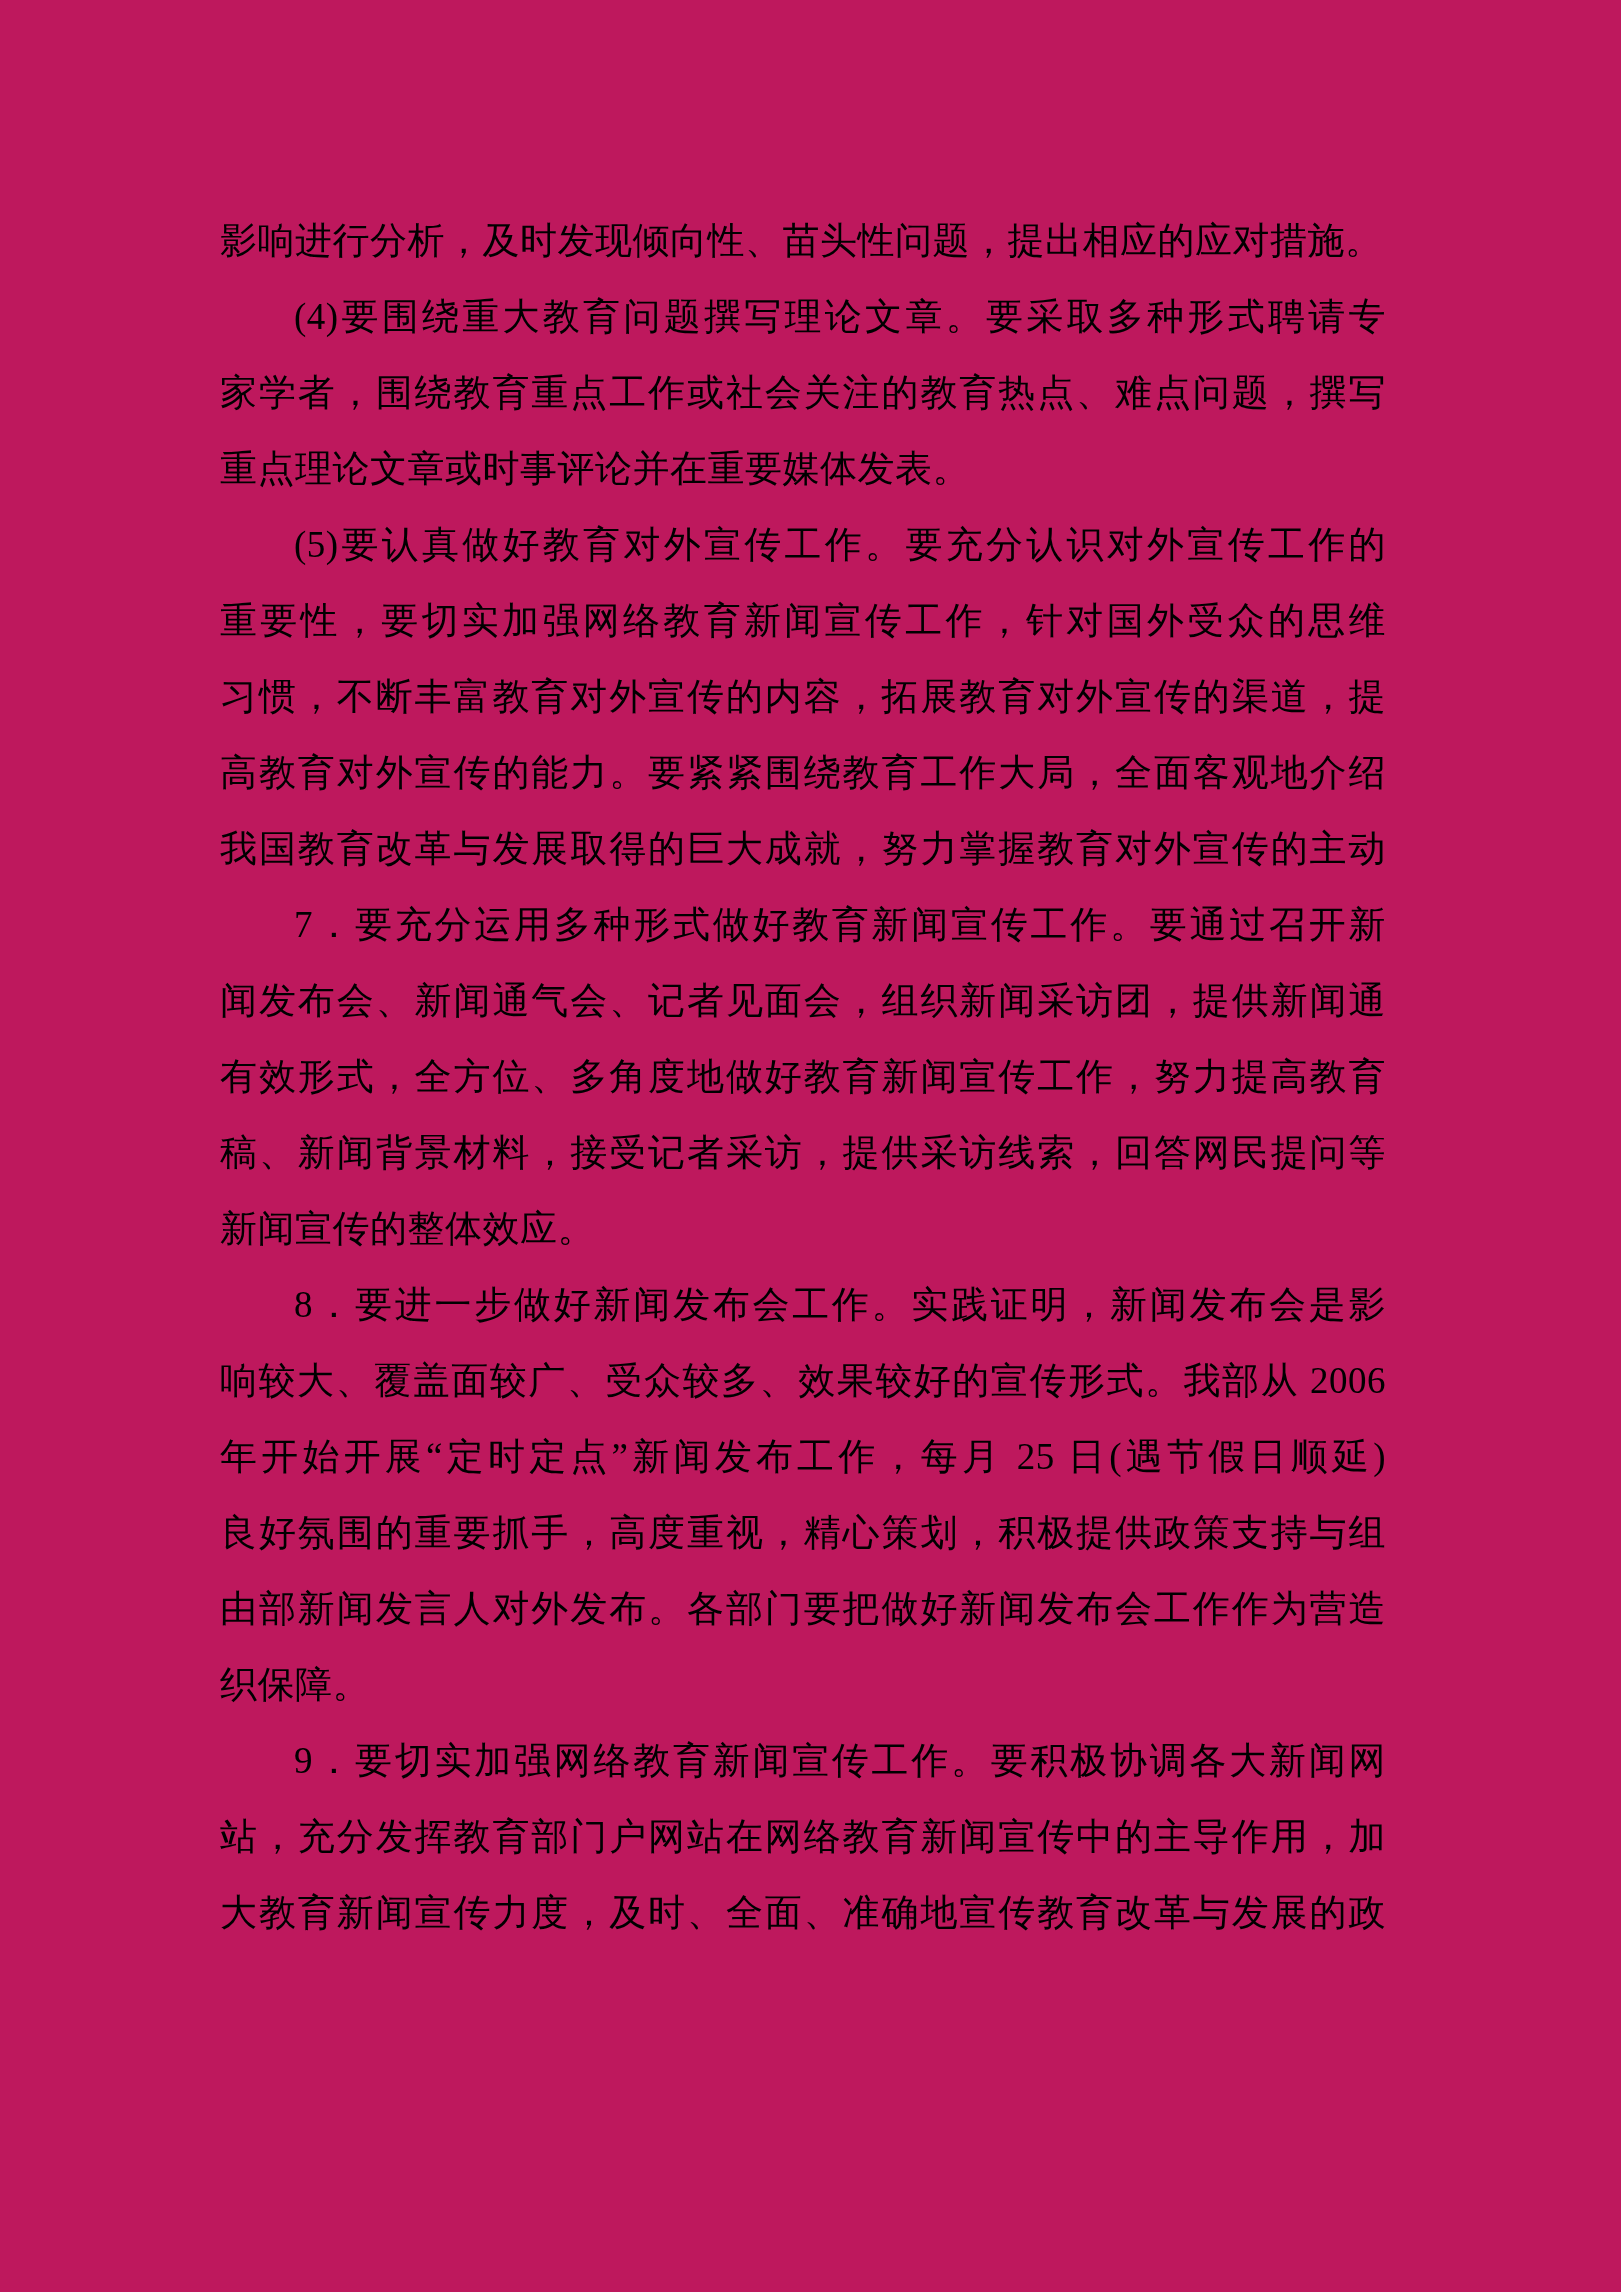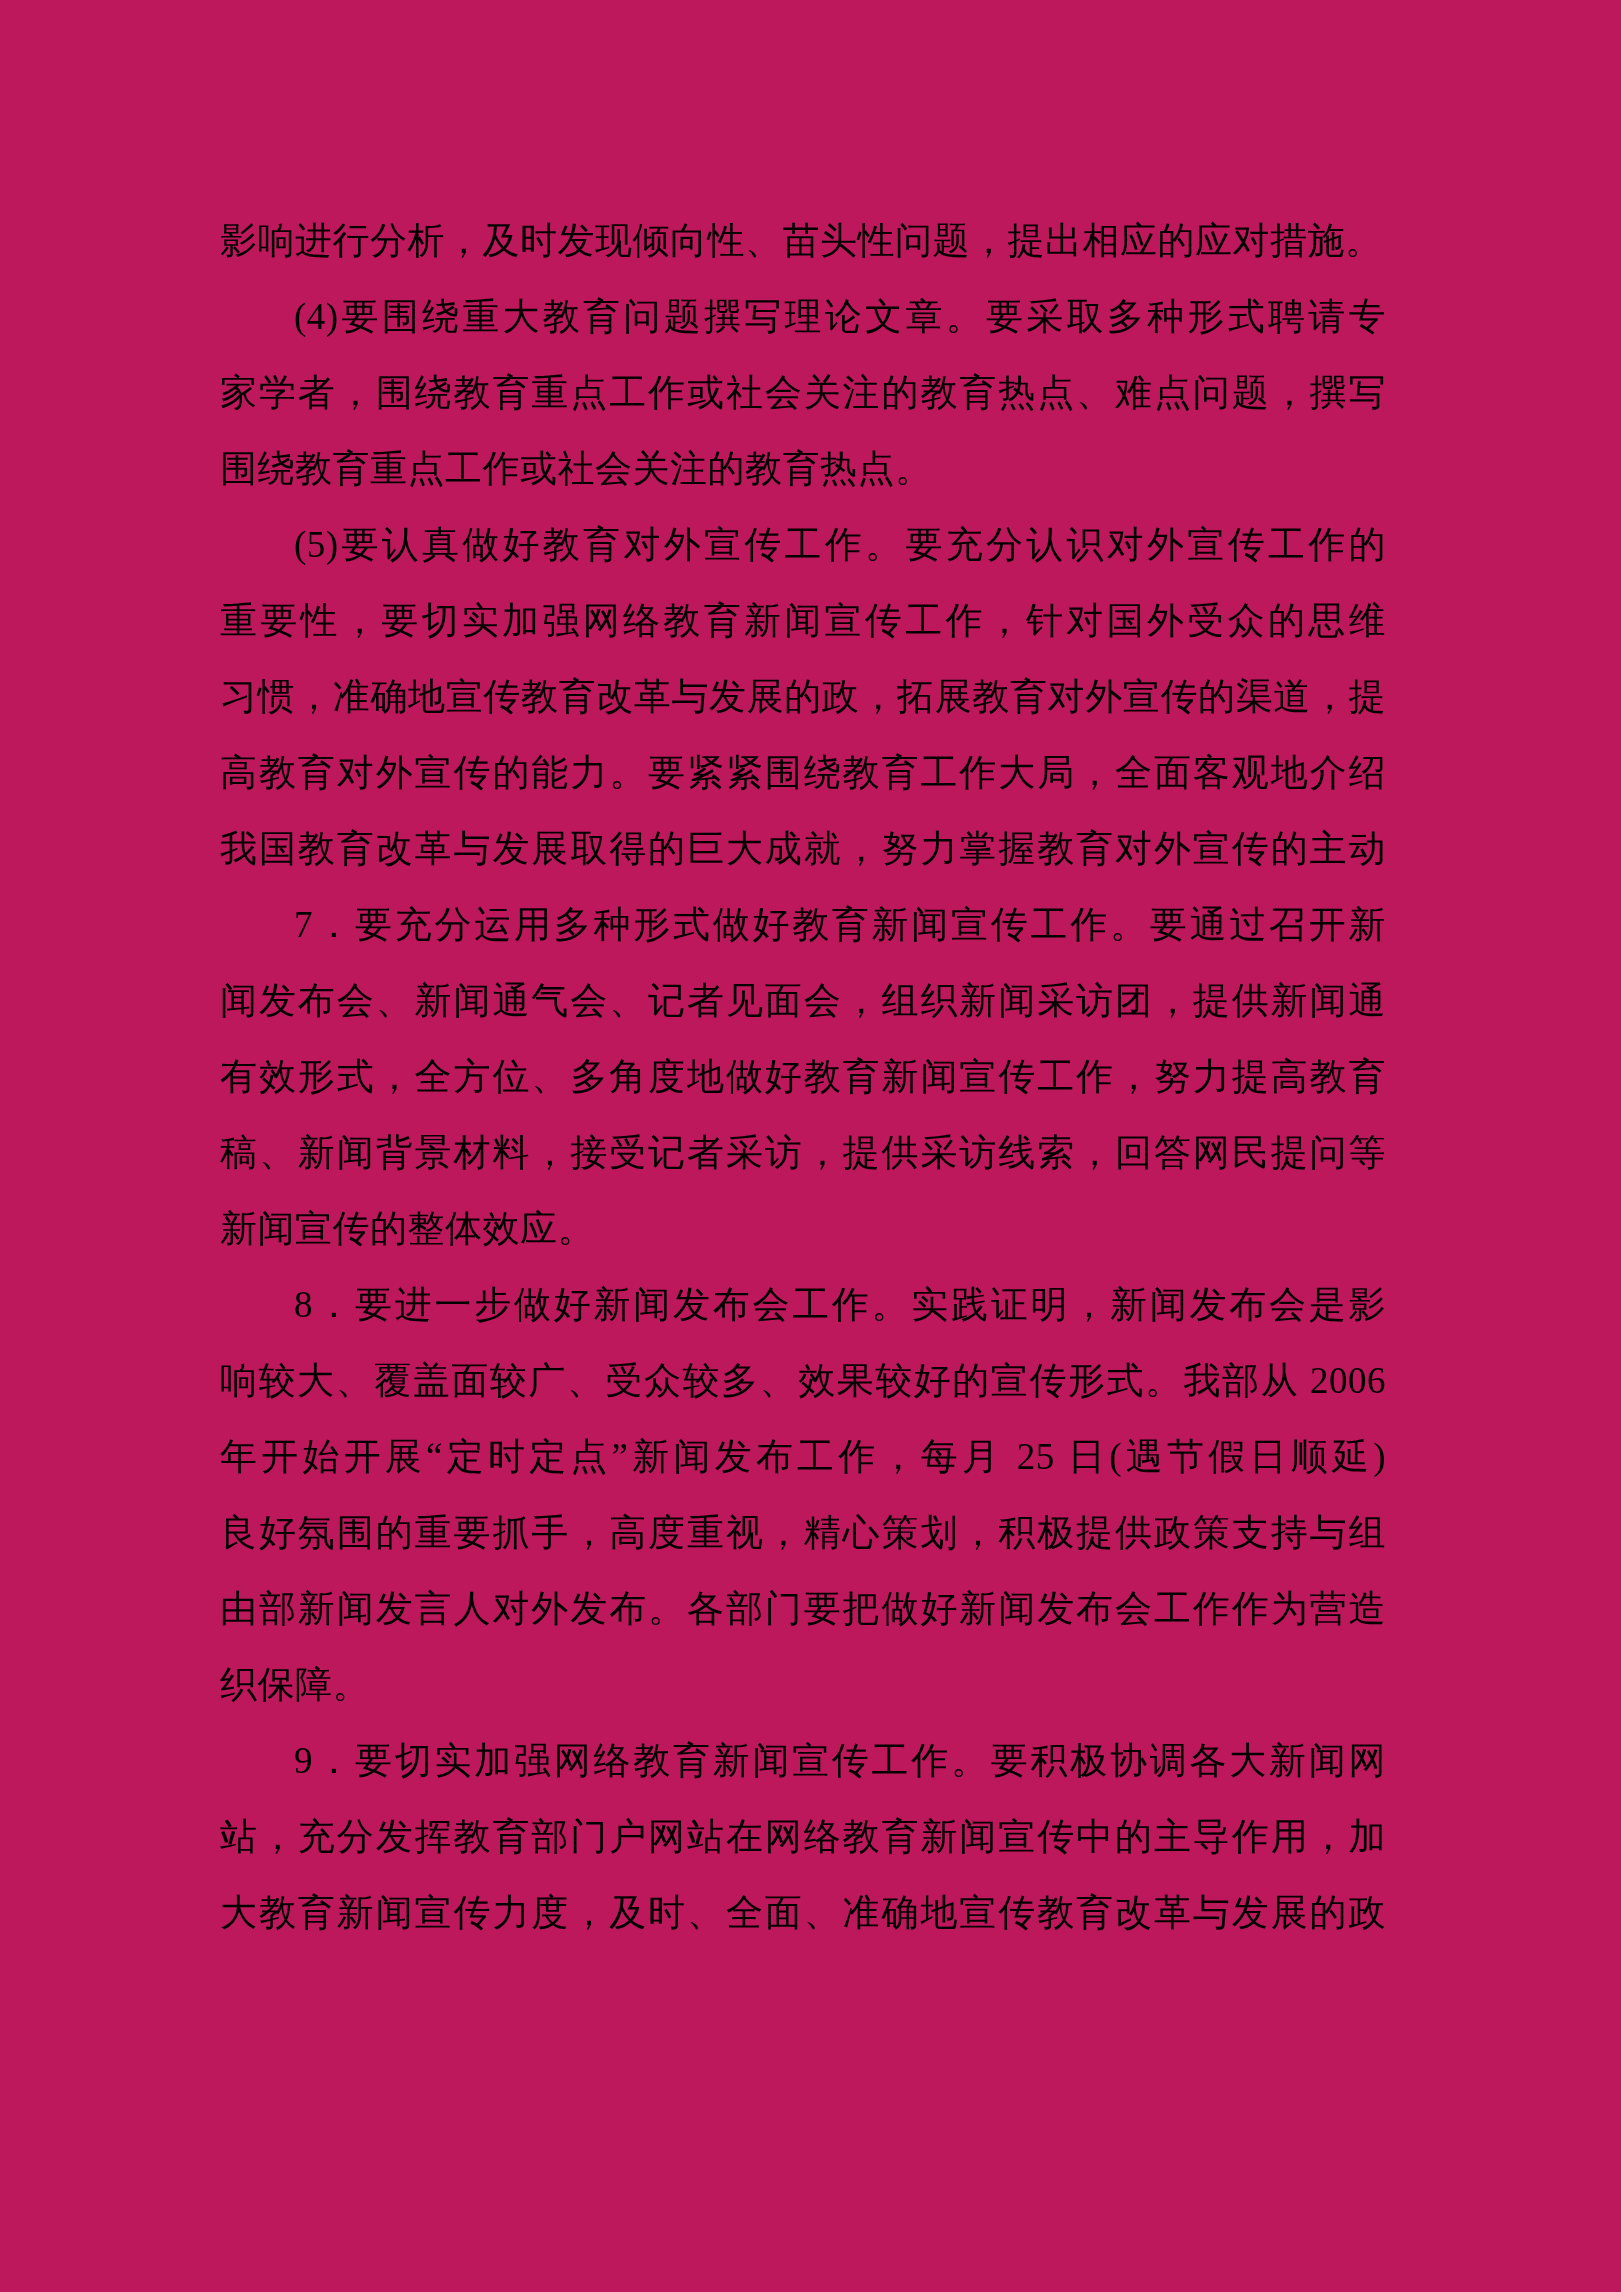--- a/index.html
+++ b/index.html
@@ -46,24 +46,24 @@
   }
 </style>
 </head>
 <body style="background: rgb(255, 255, 255);">
 
 <div class="page">
   <div class="text-block" style="color: rgb(0, 0, 0);">
       <div class="line end">影响进行分析，及时发现倾向性、苗头性问题，提出相应的应对措施。</div>
       <div class="line indent">(4)要围绕重大教育问题撰写理论文章。要采取多种形式聘请专</div>
       <div class="line">家学者，围绕教育重点工作或社会关注的教育热点、难点问题，撰写</div>
-      <div class="line end">围绕教育重点工作或社会关注的教育热点。</div>
+      <div class="line end">重点理论文章或时事评论并在重要媒体发表。</div>
       <div class="line indent">(5)要认真做好教育对外宣传工作。要充分认识对外宣传工作的</div>
       <div class="line">重要性，要切实加强网络教育新闻宣传工作，针对国外受众的思维</div>
-      <div class="line">习惯，准确地宣传教育改革与发展的政，拓展教育对外宣传的渠道，提</div>
+      <div class="line">习惯，不断丰富教育对外宣传的内容，拓展教育对外宣传的渠道，提</div>
       <div class="line">高教育对外宣传的能力。要紧紧围绕教育工作大局，全面客观地介绍</div>
       <div class="line">我国教育改革与发展取得的巨大成就，努力掌握教育对外宣传的主动</div>
       <div class="line indent">7．要充分运用多种形式做好教育新闻宣传工作。要通过召开新</div>
       <div class="line">闻发布会、新闻通气会、记者见面会，组织新闻采访团，提供新闻通</div>
       <div class="line">有效形式，全方位、多角度地做好教育新闻宣传工作，努力提高教育</div>
       <div class="line">稿、新闻背景材料，接受记者采访，提供采访线索，回答网民提问等</div>
       <div class="line end">新闻宣传的整体效应。</div>
       <div class="line indent">8．要进一步做好新闻发布会工作。实践证明，新闻发布会是影</div>
       <div class="line">响较大、覆盖面较广、受众较多、效果较好的宣传形式。我部从 2006</div>
       <div class="line">年开始开展“定时定点”新闻发布工作，每月 25 日(遇节假日顺延)</div>

